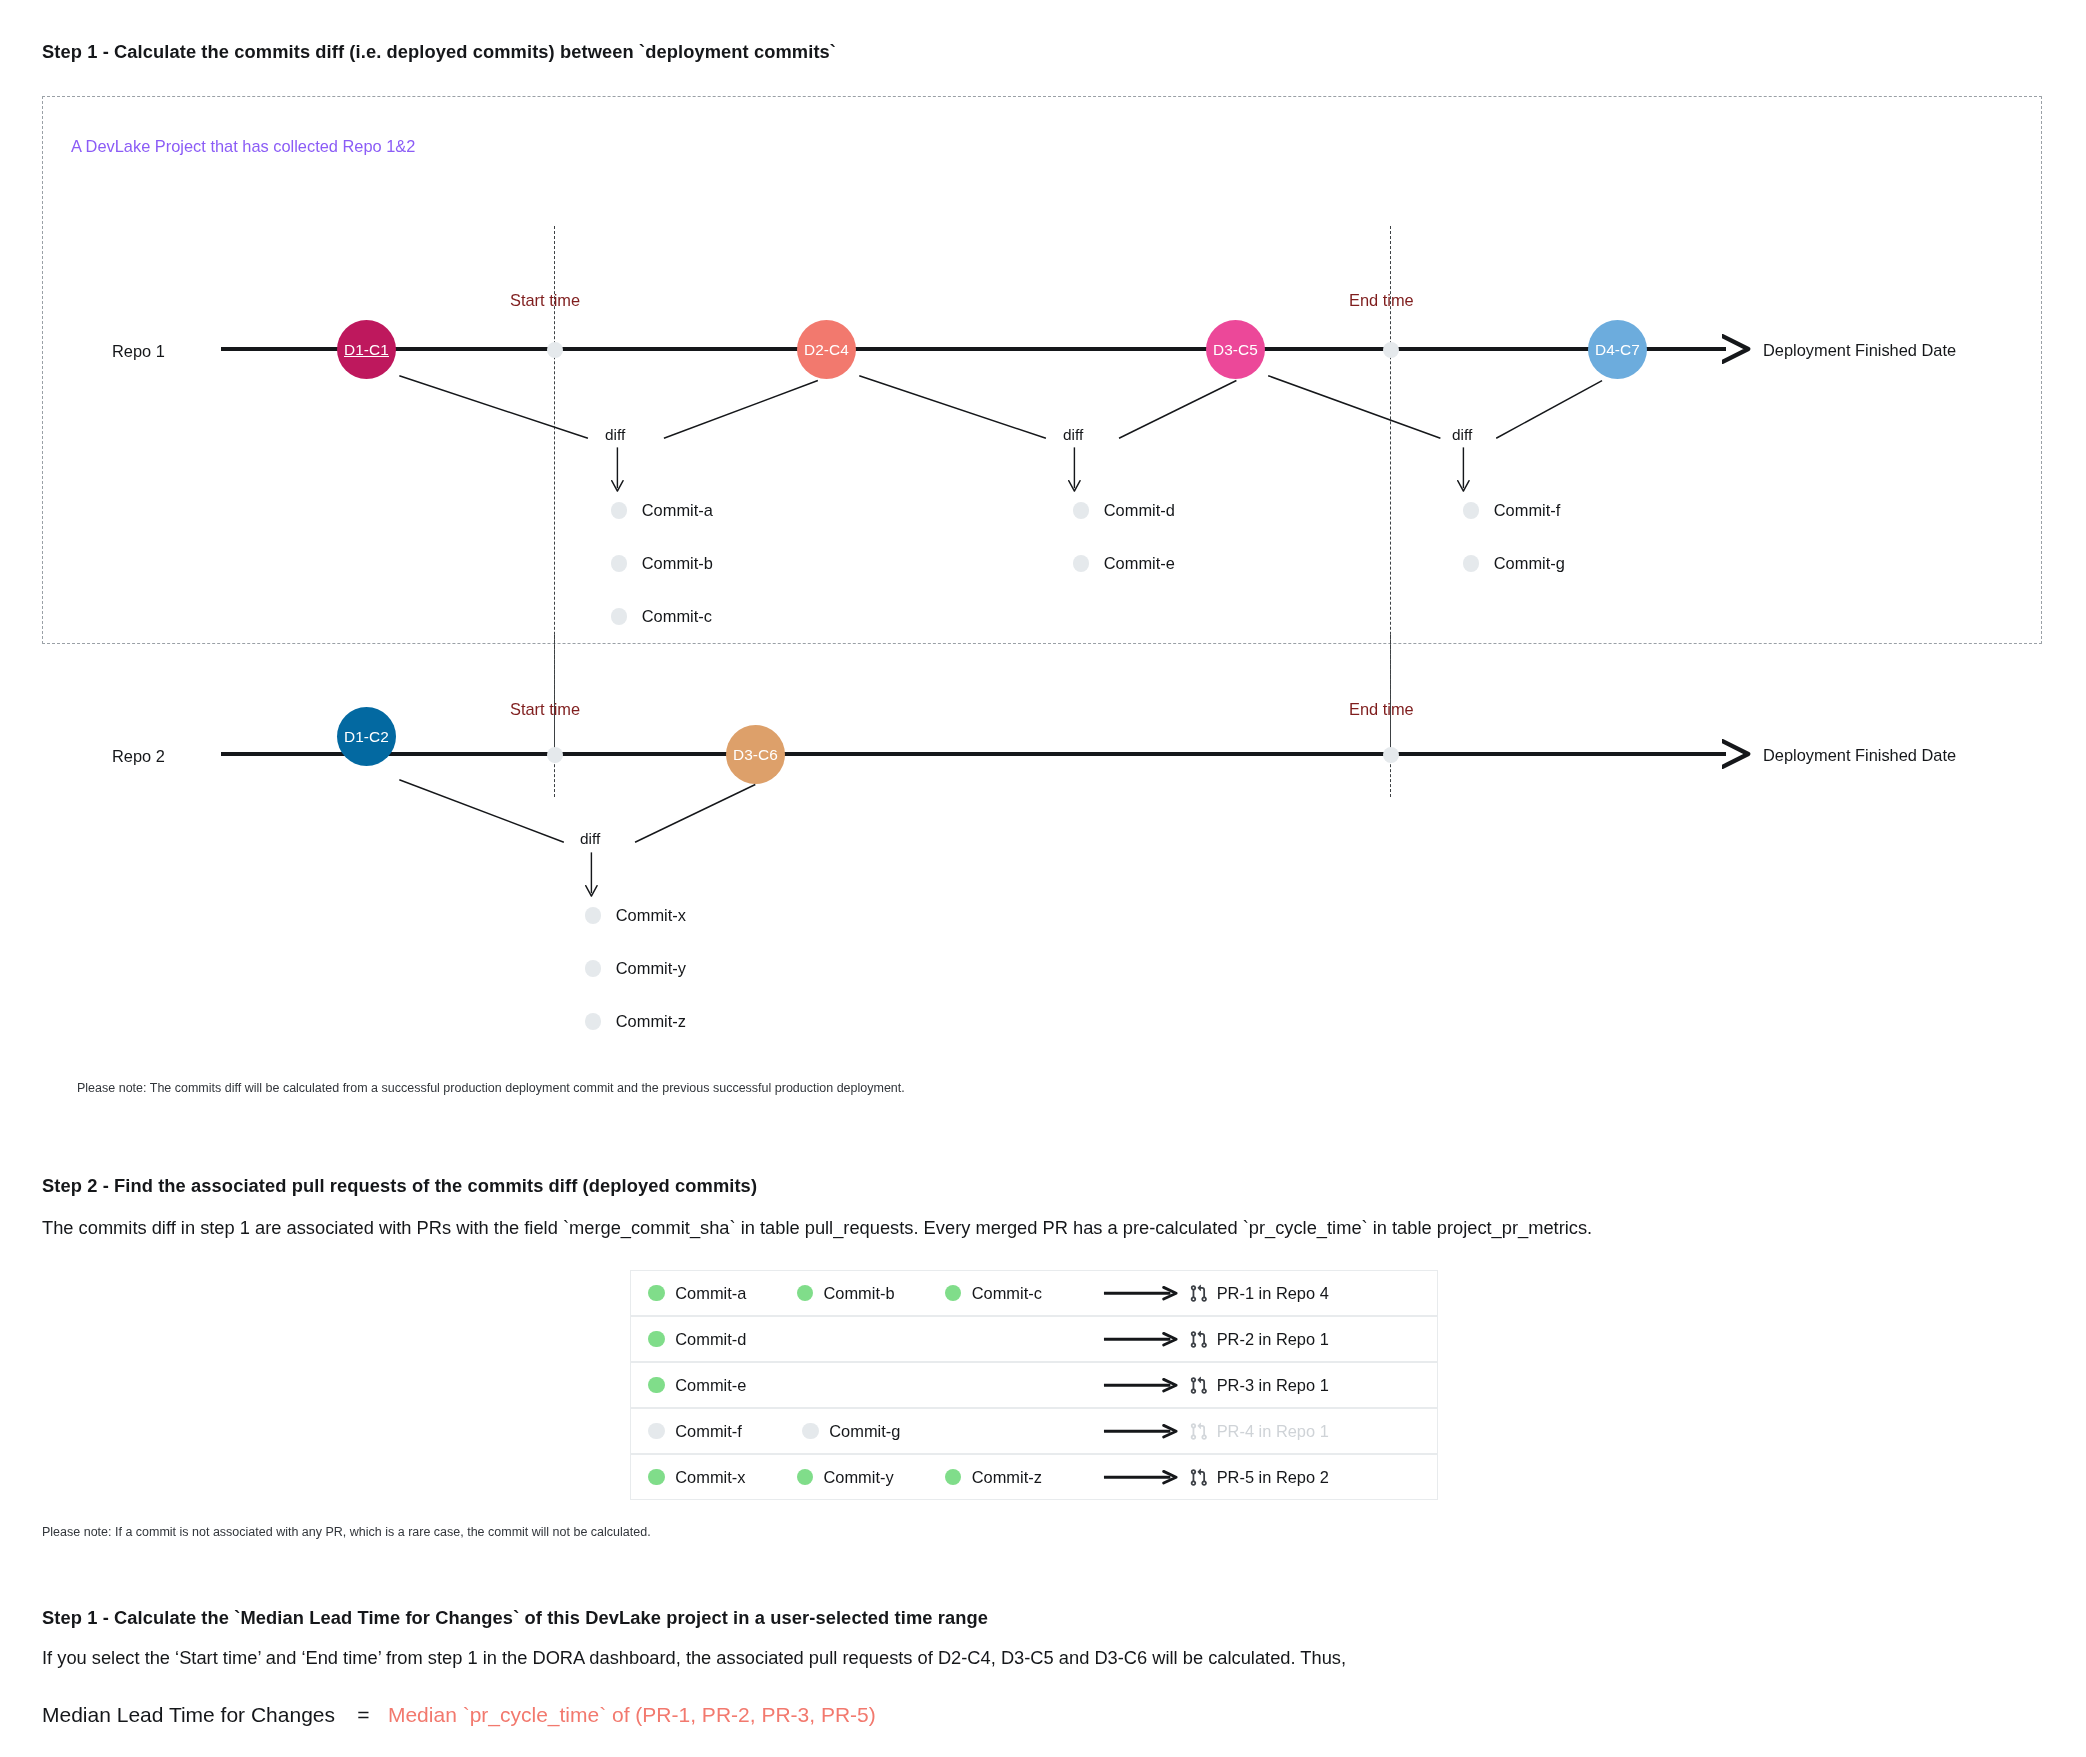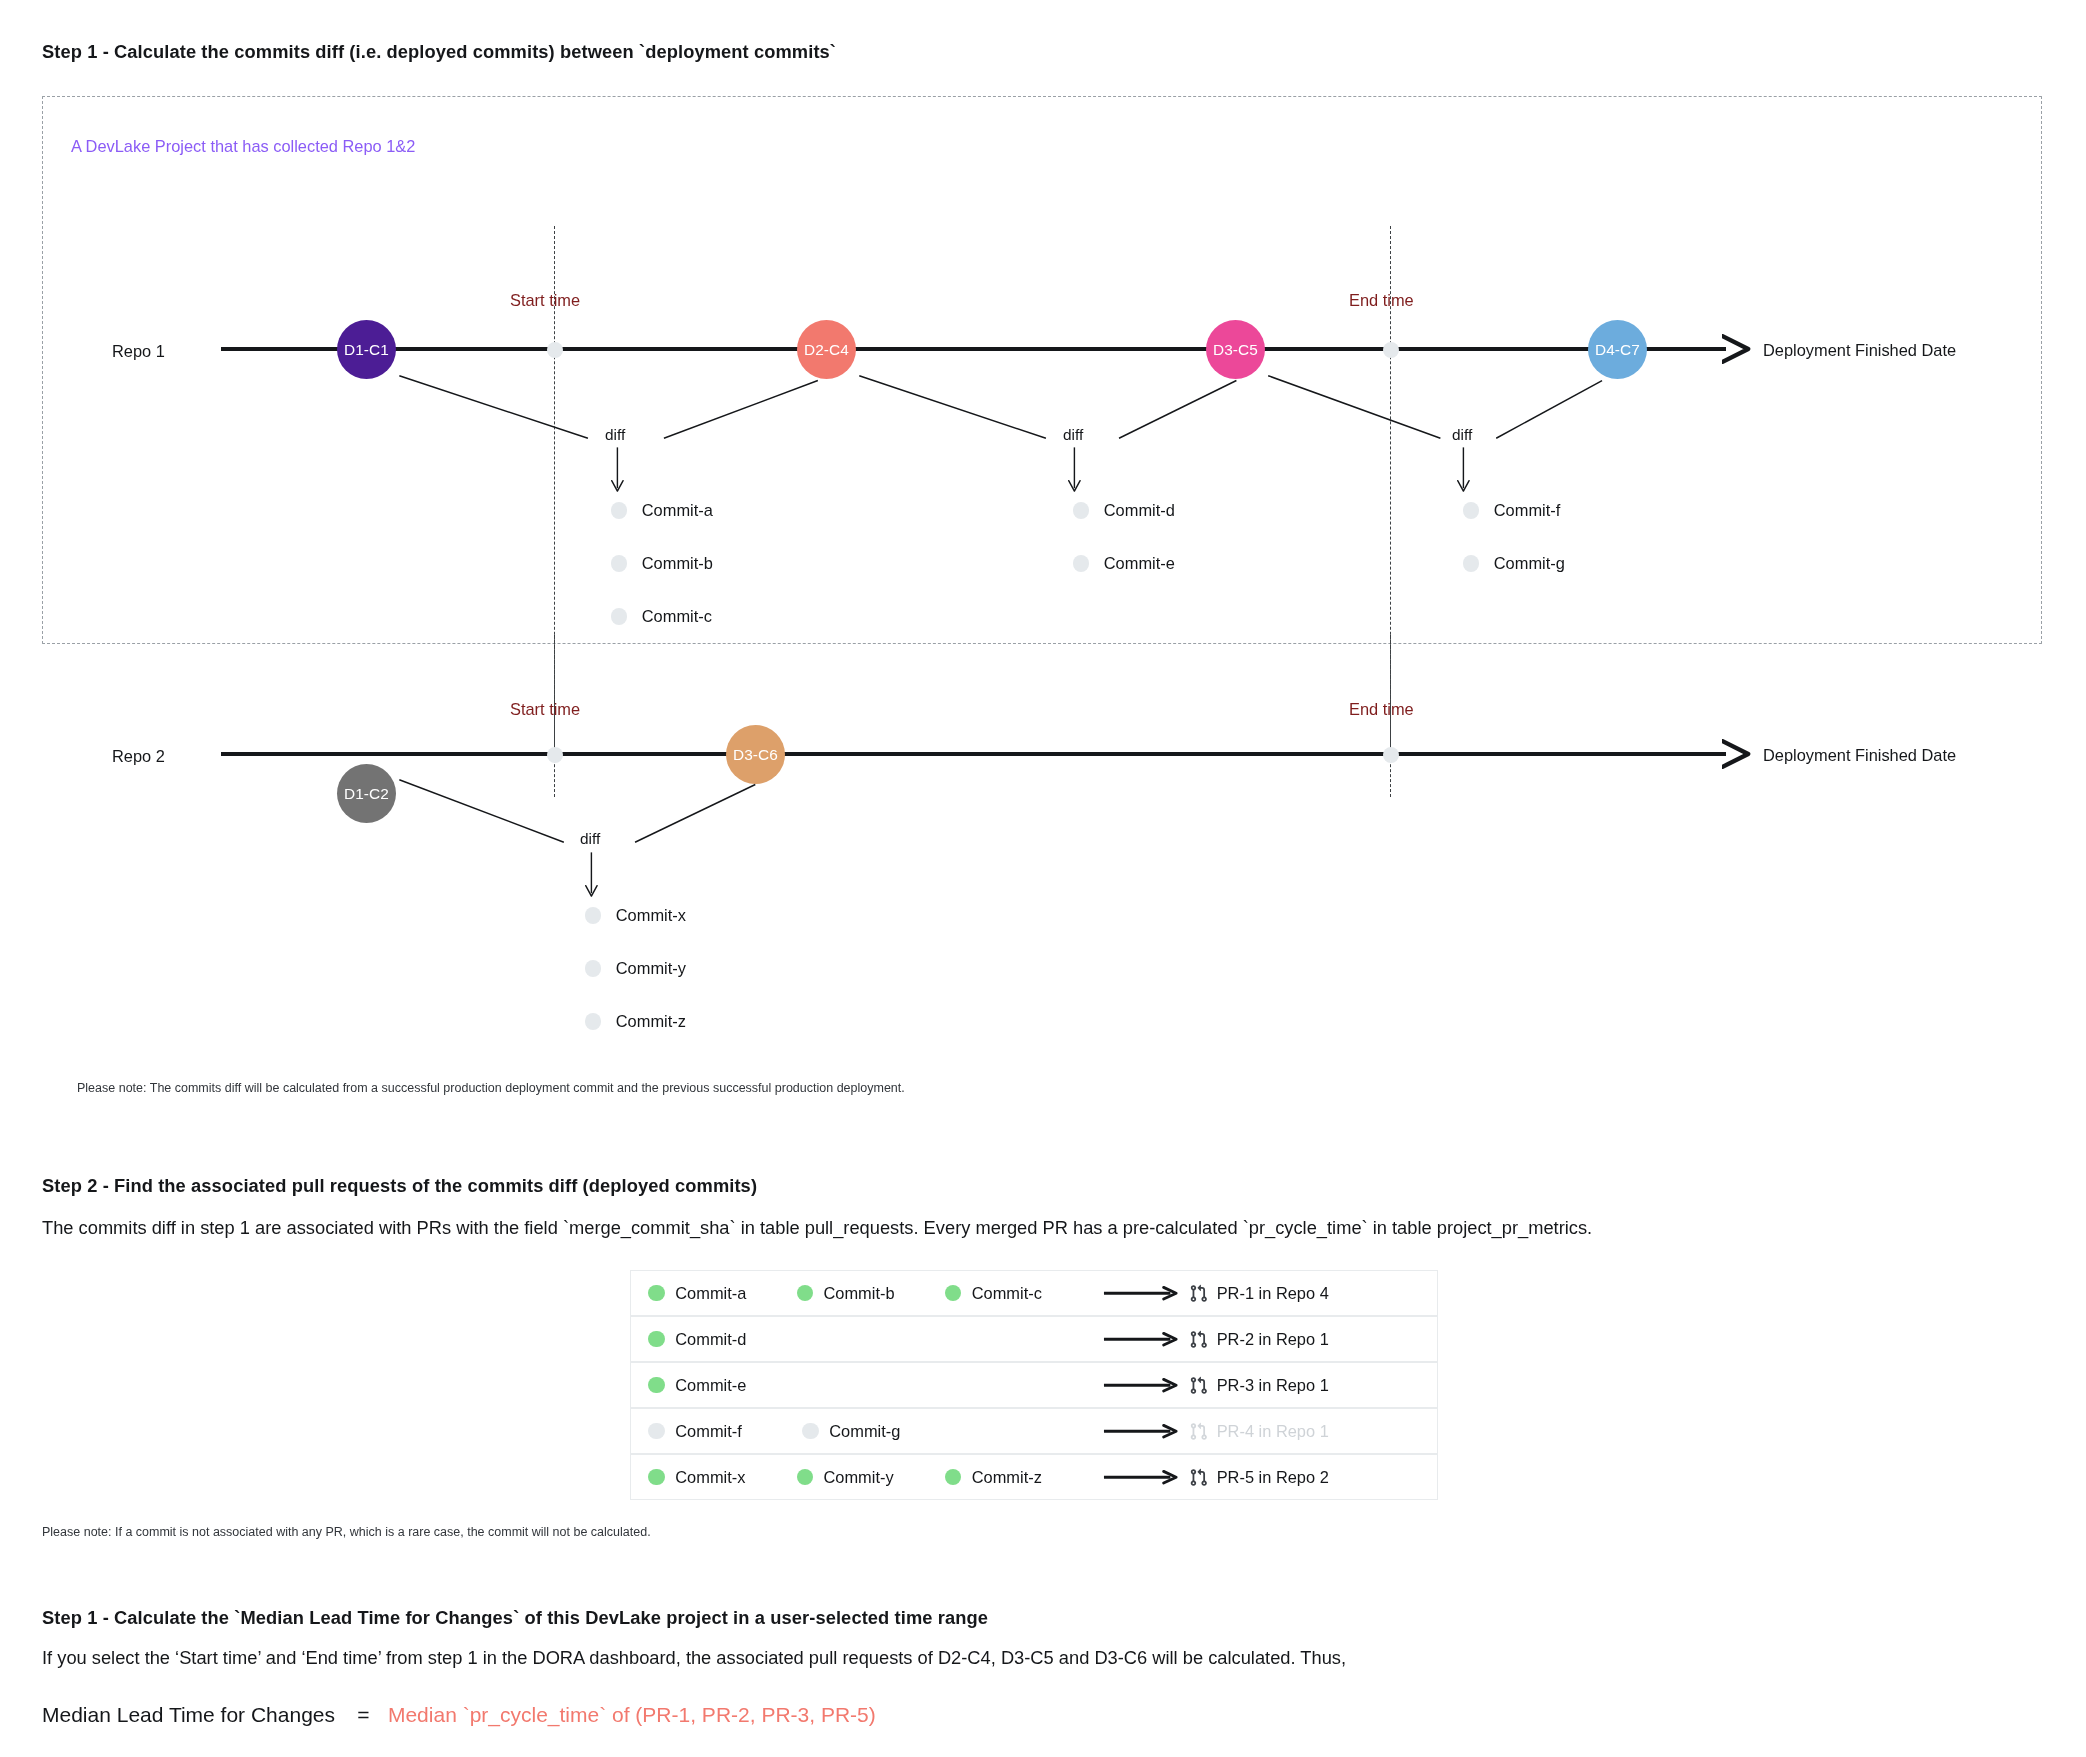--- a/index.html
+++ b/index.html
@@ -227,21 +227,21 @@
 <div class="tl-end-text" style="left:1763px; top:341px;">Deployment Finished Date</div>
 
 <div class="vline" style="left:554px; top:226px; height:524px;"></div>
 <div class="vline-label" style="left:510px; top:291px;">Start time</div>
 <div class="marker-dot" style="left:547px; top:342px;"></div>
 
 <div class="vline" style="left:1390px; top:226px; height:524px;"></div>
 <div class="vline-label" style="left:1349px; top:291px;">End time</div>
 <div class="marker-dot" style="left:1383px; top:342px;"></div>
 
-<div class="node" style="left:337px; top:320px; background:#4c1d95;">
+<div class="node" style="left:337px; top:320px; background:#be185d;text-decoration:underline;">
   <span>D1-C1</span>
 </div>
 <div class="node" style="left:797px; top:320px; background:#f2796e;">
   <span>D2-C4</span>
 </div>
 <div class="node" style="left:1206px; top:320px; background:#ec4899;">
   <span>D3-C5</span>
 </div>
 <div class="node" style="left:1588px; top:320px; background:#6cacdd;align-items:center;">
   <span>D4-C7</span>
@@ -320,21 +320,21 @@
 <div class="tl-end-text" style="left:1763px; top:746px;">Deployment Finished Date</div>
 
 <div class="vline" style="left:554px; top:635px; height:162px;"></div>
 <div class="vline-label" style="left:510px; top:700px;">Start time</div>
 <div class="marker-dot" style="left:547px; top:747px;"></div>
 
 <div class="vline" style="left:1390px; top:635px; height:162px;"></div>
 <div class="vline-label" style="left:1349px; top:700px;">End time</div>
 <div class="marker-dot" style="left:1383px; top:747px;"></div>
 
-<div class="node" style="left:337px; top:764px; background:#737373;">
+<div class="node" style="left:337px; top:707px; background:#0369a1;">
   <span>D1-C2</span>
 </div>
 <div class="node" style="left:726px; top:725px; background:#dda06a;">
   <span>D3-C6</span>
 </div>
 
 <svg class="connector" style="left:0px; top:770px; width:2087px; height:106px;" viewBox="0 0 4338 220" width="2087" height="106">
   <path d="M830 20 L1172 150" stroke="#15171a" stroke-width="3" fill="none"></path>
   <path d="M1320 150 L1570 30" stroke="#15171a" stroke-width="3" fill="none"></path>
 </svg>

